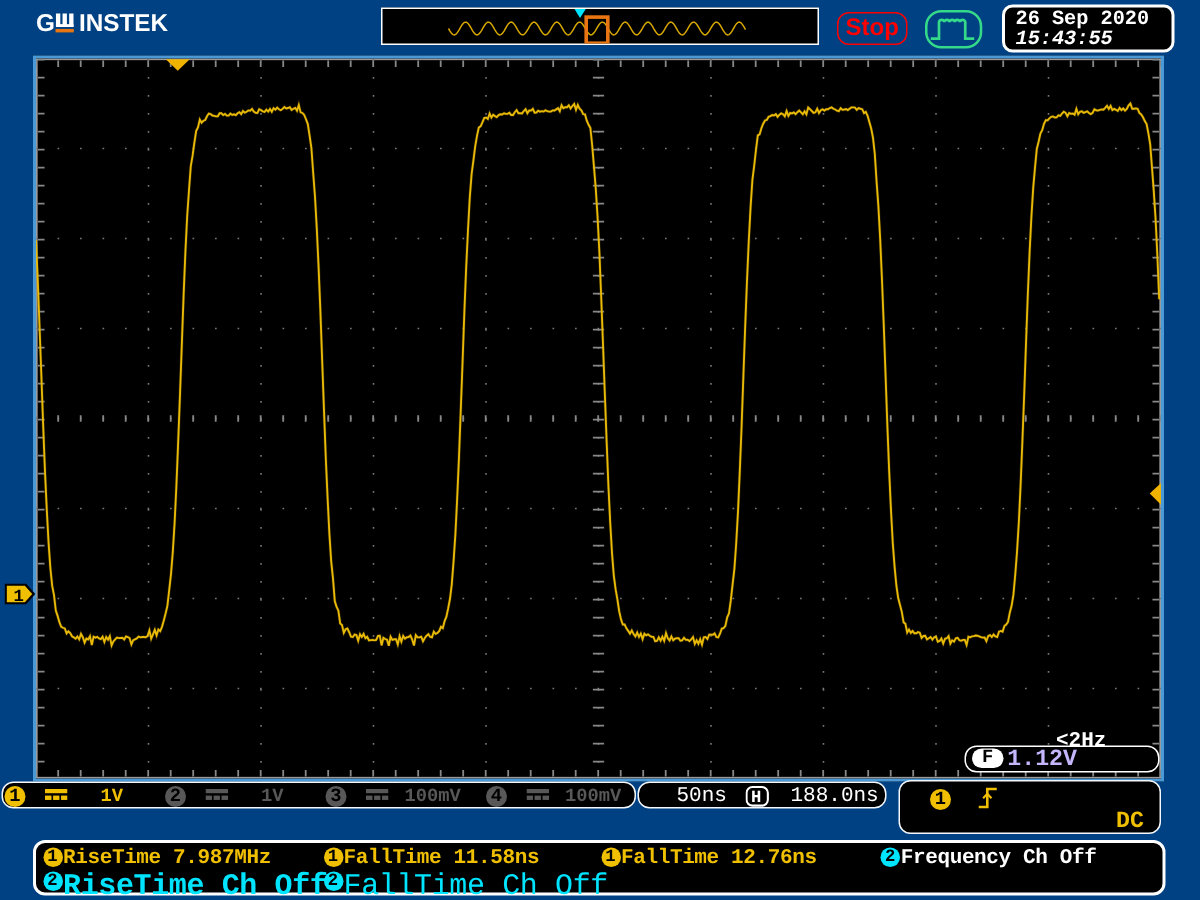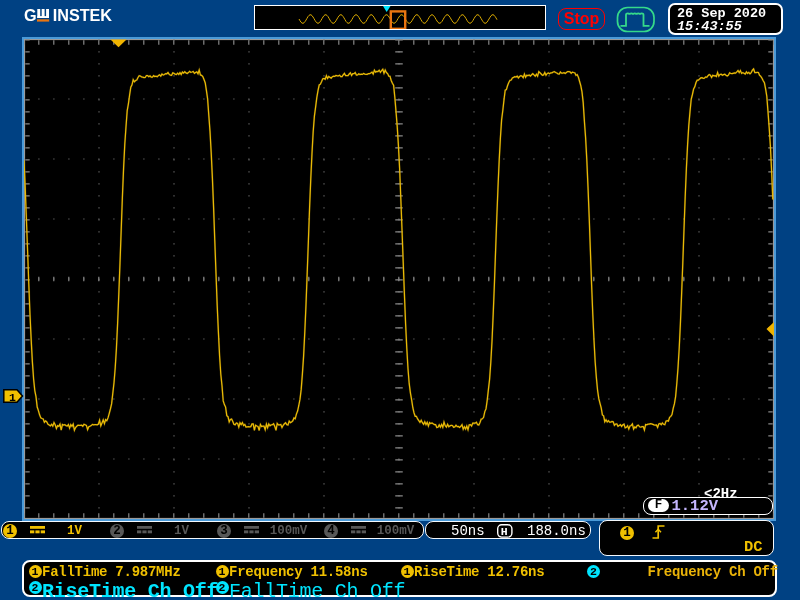--- a/index.html
+++ b/index.html
@@ -122,23 +122,23 @@
 <div class="chip" style="left:620px;top:526px;width:14px;height:14px;background:#f0c000;font-size:12.5px;line-height:14px;">1</div>
 <svg class="abs" style="left:651px;top:523.5px;" width="16" height="16" viewBox="0 0 16 16">
  <path d="M1.5,14 L7.2,14 L7.2,2 L13.5,2" stroke="#f0c000" stroke-width="1.7" fill="none"></path>
  <path d="M4.4,8.2 L7.2,5.2 L10,8.2" stroke="#f0c000" stroke-width="1.4" fill="none"></path>
 </svg>
 <div class="abs" style="left:671.5px;top:497px;color:#c4b5fd;font-size:15.5px;font-weight:bold;">1.12V</div>
 <div class="abs" style="left:744px;top:524.5px;color:#f0c000;font-size:15.5px;font-weight:bold;margin-top:13px;">DC</div>
 
 <div class="abs" style="left:22px;top:560px;width:751px;height:33px;background:#000;border:2px solid #fff;border-radius:8px;"></div>
 <div class="chip" style="left:28.5px;top:565.3px;width:13px;height:13px;background:#f0c000;font-size:11.5px;line-height:13px;">1</div>
-<div class="abs" style="left:42px;top:564.3px;color:#f0c000;font-size:14px;font-weight:bold;letter-spacing:-0.25px;">FallTime 7.987MHz</div>
+<div class="abs" style="left:42px;top:564.3px;color:#f0c000;font-size:14px;font-weight:bold;letter-spacing:-0.25px;">RiseTime 7.987MHz</div>
 <div class="chip" style="left:215.5px;top:565.3px;width:13px;height:13px;background:#f0c000;font-size:11.5px;line-height:13px;">1</div>
-<div class="abs" style="left:229px;top:564.3px;color:#f0c000;font-size:14px;font-weight:bold;letter-spacing:-0.25px;">Frequency 11.58ns</div>
+<div class="abs" style="left:229px;top:564.3px;color:#f0c000;font-size:14px;font-weight:bold;letter-spacing:-0.25px;">FallTime 11.58ns</div>
 <div class="chip" style="left:400.5px;top:565.3px;width:13px;height:13px;background:#f0c000;font-size:11.5px;line-height:13px;">1</div>
-<div class="abs" style="left:414px;top:564.3px;color:#f0c000;font-size:14px;font-weight:bold;letter-spacing:-0.25px;">RiseTime 12.76ns</div>
+<div class="abs" style="left:414px;top:564.3px;color:#f0c000;font-size:14px;font-weight:bold;letter-spacing:-0.25px;">FallTime 12.76ns</div>
 <div class="chip" style="left:587.0px;top:565.3px;width:13px;height:13px;background:#00e5ff;font-size:11.5px;line-height:13px;">2</div>
-<div class="abs" style="left:600.5px;top:564.3px;color:#eab308;font-size:14px;font-weight:bold;letter-spacing:-0.25px;margin-left:47px;">Frequency Ch Off</div>
+<div class="abs" style="left:600.5px;top:564.3px;color:#ffffff;font-size:14px;font-weight:bold;letter-spacing:-0.25px;">Frequency Ch Off</div>
 <div class="chip" style="left:28.5px;top:581.3px;width:13px;height:13px;background:#00e5ff;font-size:11.5px;line-height:13px;">2</div>
 <div class="abs" style="left:42px;top:580.3px;color:#00e5ff;font-size:20px;font-weight:bold;letter-spacing:-0.25px;">RiseTime Ch Off</div>
 <div class="chip" style="left:215.5px;top:581.3px;width:13px;height:13px;background:#00e5ff;font-size:11.5px;line-height:13px;">2</div>
 <div class="abs" style="left:229px;top:580.3px;color:#00e5ff;font-size:20px;font-weight:normal;letter-spacing:-0.25px;">FallTime Ch Off</div>
 
 </body></html>

